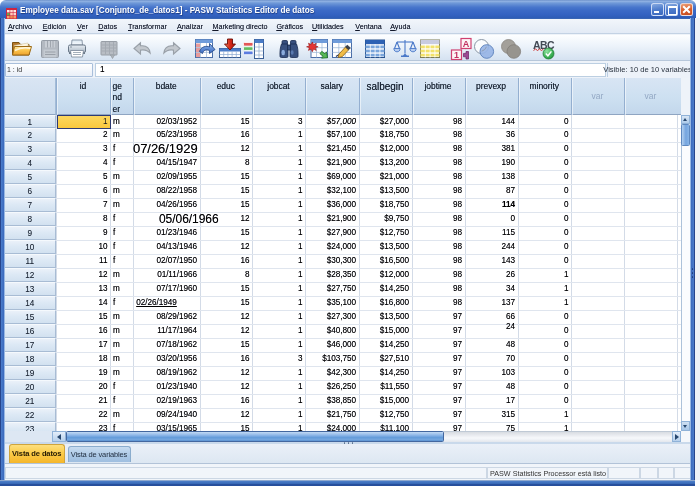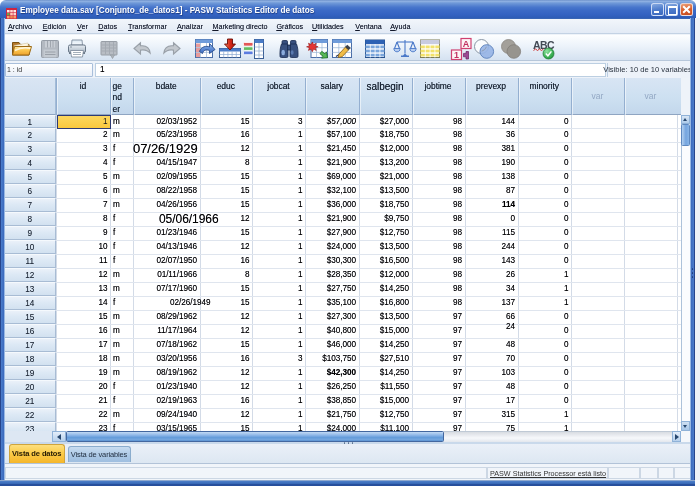--- a/index.html
+++ b/index.html
@@ -493,21 +493,21 @@
 <div style="left:128.5px;top:204.02px;width:66.5px;height:13.96px;font-size:8.2px;color:#000;text-shadow:0 0 0.45px rgba(10,10,30,0.55);line-height:14.56px;letter-spacing:-0.05px;text-align:right;padding-right:2.5px;">07/17/1960</div>
 <div style="left:195.0px;top:204.02px;width:52.5px;height:13.96px;font-size:8.2px;color:#000;text-shadow:0 0 0.45px rgba(10,10,30,0.55);line-height:14.56px;letter-spacing:-0.05px;text-align:right;padding-right:2.5px;">15</div>
 <div style="left:247.5px;top:204.02px;width:53.0px;height:13.96px;font-size:8.2px;color:#000;text-shadow:0 0 0.45px rgba(10,10,30,0.55);line-height:14.56px;letter-spacing:-0.05px;text-align:right;padding-right:2.5px;">1</div>
 <div style="left:300.5px;top:204.02px;width:53.5px;height:13.96px;font-size:8.2px;color:#000;text-shadow:0 0 0.45px rgba(10,10,30,0.55);line-height:14.56px;letter-spacing:-0.05px;text-align:right;padding-right:2.5px;">$27,750</div>
 <div style="left:354.0px;top:204.02px;width:53.0px;height:13.96px;font-size:8.2px;color:#000;text-shadow:0 0 0.45px rgba(10,10,30,0.55);line-height:14.56px;letter-spacing:-0.05px;text-align:right;padding-right:2.5px;">$14,250</div>
 <div style="left:407.0px;top:204.02px;width:53.0px;height:13.96px;font-size:8.2px;color:#000;text-shadow:0 0 0.45px rgba(10,10,30,0.55);line-height:14.56px;letter-spacing:-0.05px;text-align:right;padding-right:2.5px;">98</div>
 <div style="left:460.0px;top:204.02px;width:53.0px;height:13.96px;font-size:8.2px;color:#000;text-shadow:0 0 0.45px rgba(10,10,30,0.55);line-height:14.56px;letter-spacing:-0.05px;text-align:right;padding-right:2.5px;">34</div>
 <div style="left:513.0px;top:204.02px;width:53.5px;height:13.96px;font-size:8.2px;color:#000;text-shadow:0 0 0.45px rgba(10,10,30,0.55);line-height:14.56px;letter-spacing:-0.05px;text-align:right;padding-right:2.5px;">1</div>
 <div style="left:51.5px;top:217.98px;width:54.0px;height:13.96px;font-size:8.2px;color:#000;text-shadow:0 0 0.45px rgba(10,10,30,0.55);line-height:14.56px;letter-spacing:-0.05px;text-align:right;padding-right:2.5px;">14</div>
 <div style="left:105.5px;top:217.98px;width:23.0px;height:13.96px;font-size:8.2px;color:#000;text-shadow:0 0 0.45px rgba(10,10,30,0.55);line-height:14.56px;letter-spacing:-0.05px;text-align:left;padding-left:3px;">f</div>
-<div style="left:142px;top:217.98px;width:66.5px;height:13.96px;font-size:8.2px;color:#000;text-shadow:0 0 0.45px rgba(10,10,30,0.55);line-height:14.56px;letter-spacing:-0.05px;text-align:right;padding-right:2.5px;">02/26/1949</div>
+<div style="left:120px;top:217.98px;width:66.5px;height:13.96px;font-size:8.2px;color:#000;text-shadow:0 0 0.45px rgba(10,10,30,0.55);line-height:14.56px;letter-spacing:-0.05px;text-align:center;padding-right:2.5px;text-decoration:underline;">02/26/1949</div>
 <div style="left:195.0px;top:217.98px;width:52.5px;height:13.96px;font-size:8.2px;color:#000;text-shadow:0 0 0.45px rgba(10,10,30,0.55);line-height:14.56px;letter-spacing:-0.05px;text-align:right;padding-right:2.5px;">15</div>
 <div style="left:247.5px;top:217.98px;width:53.0px;height:13.96px;font-size:8.2px;color:#000;text-shadow:0 0 0.45px rgba(10,10,30,0.55);line-height:14.56px;letter-spacing:-0.05px;text-align:right;padding-right:2.5px;">1</div>
 <div style="left:300.5px;top:217.98px;width:53.5px;height:13.96px;font-size:8.2px;color:#000;text-shadow:0 0 0.45px rgba(10,10,30,0.55);line-height:14.56px;letter-spacing:-0.05px;text-align:right;padding-right:2.5px;">$35,100</div>
 <div style="left:354.0px;top:217.98px;width:53.0px;height:13.96px;font-size:8.2px;color:#000;text-shadow:0 0 0.45px rgba(10,10,30,0.55);line-height:14.56px;letter-spacing:-0.05px;text-align:right;padding-right:2.5px;">$16,800</div>
 <div style="left:407.0px;top:217.98px;width:53.0px;height:13.96px;font-size:8.2px;color:#000;text-shadow:0 0 0.45px rgba(10,10,30,0.55);line-height:14.56px;letter-spacing:-0.05px;text-align:right;padding-right:2.5px;">98</div>
 <div style="left:460.0px;top:217.98px;width:53.0px;height:13.96px;font-size:8.2px;color:#000;text-shadow:0 0 0.45px rgba(10,10,30,0.55);line-height:14.56px;letter-spacing:-0.05px;text-align:right;padding-right:2.5px;">137</div>
 <div style="left:513.0px;top:217.98px;width:53.5px;height:13.96px;font-size:8.2px;color:#000;text-shadow:0 0 0.45px rgba(10,10,30,0.55);line-height:14.56px;letter-spacing:-0.05px;text-align:right;padding-right:2.5px;">1</div>
 <div style="left:51.5px;top:231.94px;width:54.0px;height:13.96px;font-size:8.2px;color:#000;text-shadow:0 0 0.45px rgba(10,10,30,0.55);line-height:14.56px;letter-spacing:-0.05px;text-align:right;padding-right:2.5px;">15</div>
 <div style="left:105.5px;top:231.94px;width:23.0px;height:13.96px;font-size:8.2px;color:#000;text-shadow:0 0 0.45px rgba(10,10,30,0.55);line-height:14.56px;letter-spacing:-0.05px;text-align:left;padding-left:3px;">m</div>
 <div style="left:128.5px;top:231.94px;width:66.5px;height:13.96px;font-size:8.2px;color:#000;text-shadow:0 0 0.45px rgba(10,10,30,0.55);line-height:14.56px;letter-spacing:-0.05px;text-align:right;padding-right:2.5px;">08/29/1962</div>
@@ -546,21 +546,21 @@
 <div style="left:300.5px;top:273.82px;width:53.5px;height:13.96px;font-size:8.2px;color:#000;text-shadow:0 0 0.45px rgba(10,10,30,0.55);line-height:14.56px;letter-spacing:-0.05px;text-align:right;padding-right:2.5px;">$103,750</div>
 <div style="left:354.0px;top:273.82px;width:53.0px;height:13.96px;font-size:8.2px;color:#000;text-shadow:0 0 0.45px rgba(10,10,30,0.55);line-height:14.56px;letter-spacing:-0.05px;text-align:right;padding-right:2.5px;">$27,510</div>
 <div style="left:407.0px;top:273.82px;width:53.0px;height:13.96px;font-size:8.2px;color:#000;text-shadow:0 0 0.45px rgba(10,10,30,0.55);line-height:14.56px;letter-spacing:-0.05px;text-align:right;padding-right:2.5px;">97</div>
 <div style="left:460.0px;top:273.82px;width:53.0px;height:13.96px;font-size:8.2px;color:#000;text-shadow:0 0 0.45px rgba(10,10,30,0.55);line-height:14.56px;letter-spacing:-0.05px;text-align:right;padding-right:2.5px;">70</div>
 <div style="left:513.0px;top:273.82px;width:53.5px;height:13.96px;font-size:8.2px;color:#000;text-shadow:0 0 0.45px rgba(10,10,30,0.55);line-height:14.56px;letter-spacing:-0.05px;text-align:right;padding-right:2.5px;">0</div>
 <div style="left:51.5px;top:287.78px;width:54.0px;height:13.96px;font-size:8.2px;color:#000;text-shadow:0 0 0.45px rgba(10,10,30,0.55);line-height:14.56px;letter-spacing:-0.05px;text-align:right;padding-right:2.5px;">19</div>
 <div style="left:105.5px;top:287.78px;width:23.0px;height:13.96px;font-size:8.2px;color:#000;text-shadow:0 0 0.45px rgba(10,10,30,0.55);line-height:14.56px;letter-spacing:-0.05px;text-align:left;padding-left:3px;">m</div>
 <div style="left:128.5px;top:287.78px;width:66.5px;height:13.96px;font-size:8.2px;color:#000;text-shadow:0 0 0.45px rgba(10,10,30,0.55);line-height:14.56px;letter-spacing:-0.05px;text-align:right;padding-right:2.5px;">08/19/1962</div>
 <div style="left:195.0px;top:287.78px;width:52.5px;height:13.96px;font-size:8.2px;color:#000;text-shadow:0 0 0.45px rgba(10,10,30,0.55);line-height:14.56px;letter-spacing:-0.05px;text-align:right;padding-right:2.5px;">12</div>
 <div style="left:247.5px;top:287.78px;width:53.0px;height:13.96px;font-size:8.2px;color:#000;text-shadow:0 0 0.45px rgba(10,10,30,0.55);line-height:14.56px;letter-spacing:-0.05px;text-align:right;padding-right:2.5px;">1</div>
-<div style="left:300.5px;top:287.78px;width:53.5px;height:13.96px;font-size:8.2px;color:#000;text-shadow:0 0 0.45px rgba(10,10,30,0.55);line-height:14.56px;letter-spacing:-0.05px;text-align:right;padding-right:2.5px;font-weight:bold;">$42,300</div>
+<div style="left:300.5px;top:287.78px;width:53.5px;height:13.96px;font-size:8.2px;color:#000;text-shadow:0 0 0.45px rgba(10,10,30,0.55);line-height:14.56px;letter-spacing:-0.05px;text-align:right;padding-right:2.5px;">$42,300</div>
 <div style="left:354.0px;top:287.78px;width:53.0px;height:13.96px;font-size:8.2px;color:#000;text-shadow:0 0 0.45px rgba(10,10,30,0.55);line-height:14.56px;letter-spacing:-0.05px;text-align:right;padding-right:2.5px;">$14,250</div>
 <div style="left:407.0px;top:287.78px;width:53.0px;height:13.96px;font-size:8.2px;color:#000;text-shadow:0 0 0.45px rgba(10,10,30,0.55);line-height:14.56px;letter-spacing:-0.05px;text-align:right;padding-right:2.5px;">97</div>
 <div style="left:460.0px;top:287.78px;width:53.0px;height:13.96px;font-size:8.2px;color:#000;text-shadow:0 0 0.45px rgba(10,10,30,0.55);line-height:14.56px;letter-spacing:-0.05px;text-align:right;padding-right:2.5px;">103</div>
 <div style="left:513.0px;top:287.78px;width:53.5px;height:13.96px;font-size:8.2px;color:#000;text-shadow:0 0 0.45px rgba(10,10,30,0.55);line-height:14.56px;letter-spacing:-0.05px;text-align:right;padding-right:2.5px;">0</div>
 <div style="left:51.5px;top:301.74px;width:54.0px;height:13.96px;font-size:8.2px;color:#000;text-shadow:0 0 0.45px rgba(10,10,30,0.55);line-height:14.56px;letter-spacing:-0.05px;text-align:right;padding-right:2.5px;">20</div>
 <div style="left:105.5px;top:301.74px;width:23.0px;height:13.96px;font-size:8.2px;color:#000;text-shadow:0 0 0.45px rgba(10,10,30,0.55);line-height:14.56px;letter-spacing:-0.05px;text-align:left;padding-left:3px;">f</div>
 <div style="left:128.5px;top:301.74px;width:66.5px;height:13.96px;font-size:8.2px;color:#000;text-shadow:0 0 0.45px rgba(10,10,30,0.55);line-height:14.56px;letter-spacing:-0.05px;text-align:right;padding-right:2.5px;">01/23/1940</div>
 <div style="left:195.0px;top:301.74px;width:52.5px;height:13.96px;font-size:8.2px;color:#000;text-shadow:0 0 0.45px rgba(10,10,30,0.55);line-height:14.56px;letter-spacing:-0.05px;text-align:right;padding-right:2.5px;">12</div>
 <div style="left:247.5px;top:301.74px;width:53.0px;height:13.96px;font-size:8.2px;color:#000;text-shadow:0 0 0.45px rgba(10,10,30,0.55);line-height:14.56px;letter-spacing:-0.05px;text-align:right;padding-right:2.5px;">1</div>
 <div style="left:300.5px;top:301.74px;width:53.5px;height:13.96px;font-size:8.2px;color:#000;text-shadow:0 0 0.45px rgba(10,10,30,0.55);line-height:14.56px;letter-spacing:-0.05px;text-align:right;padding-right:2.5px;">$26,250</div>
@@ -623,21 +623,21 @@
 <div style="left:347.5px;top:442px;width:1.8px;height:1.8px;background:#5a708e;border-radius:50%;"></div>
 <div style="left:351.5px;top:442px;width:1.8px;height:1.8px;background:#5a708e;border-radius:50%;"></div>
 <div style="left:4.5px;top:444.3px;width:685.5px;height:19.5px;background:linear-gradient(180deg,#eaf0f8,#dde7f2);border-bottom:1px solid #b2c3d8;"></div>
 <div style="left:9px;top:444.3px;width:55.5px;height:19.2px;border-radius:3px 3px 0 0;background:linear-gradient(180deg,#fddf7e 0%,#fbca45 50%,#f5b62c 100%);border:1px solid #cfa43c;border-bottom:none;"></div>
 <div style="left:9px;top:449px;width:55.5px;height:10px;font-size:7.5px;font-weight:bold;color:#241a04;text-align:center;line-height:10px;letter-spacing:-0.1px;">Vista de datos</div>
 <div style="left:67.5px;top:446.3px;width:63px;height:16.2px;border-radius:3px 3px 0 0;background:linear-gradient(180deg,#c8dcf0 0%,#aac7e5 60%,#a0bfe0 100%);border:1px solid #8aaccd;border-bottom:none;"></div>
 <div style="left:67.5px;top:450px;width:63px;height:10px;font-size:7.5px;color:#1f2c3d;text-align:center;line-height:10px;letter-spacing:-0.15px;">Vista de variables</div>
 <div style="left:4.5px;top:464.3px;width:685.5px;height:15.5px;background:#f1f5fa;"></div>
 <div style="left:5px;top:466.5px;height:12px;border:1px solid #ccd7e4;border-radius:0;width:481.5px;"></div>
 <div style="left:486.5px;top:466.5px;height:12px;border:1px solid #ccd7e4;border-radius:0;width:121.5px;"></div>
-<div style="left:490px;top:468.5px;width:118px;height:9px;font-size:7.2px;color:#333;line-height:9px;white-space:nowrap;text-decoration:underline;">PASW Statistics Processor está listo</div>
+<div style="left:490px;top:468.5px;width:118px;height:9px;font-size:7.2px;color:#333;line-height:9px;white-space:nowrap;">PASW Statistics Processor está listo</div>
 <div style="left:608px;top:466.5px;height:12px;border:1px solid #ccd7e4;border-radius:0;width:31.5px;"></div>
 <div style="left:639.5px;top:466.5px;height:12px;border:1px solid #ccd7e4;border-radius:0;width:18.5px;"></div>
 <div style="left:658px;top:466.5px;height:12px;border:1px solid #ccd7e4;border-radius:0;width:16px;"></div>
 <div style="left:674px;top:466.5px;height:12px;border:1px solid #ccd7e4;border-radius:0;width:17px;"></div>
 <div style="left:0;top:18px;width:1px;height:462px;background:#26448c;"></div>
 <div style="left:1px;top:18px;width:2.5px;height:462px;background:linear-gradient(90deg,#4b7cca,#3a69bd);"></div>
 <div style="left:3.5px;top:18px;width:1px;height:462px;background:#97b7e3;"></div>
 <div style="left:689.5px;top:18px;width:1.5px;height:462px;background:#97b7e3;"></div>
 <div style="left:691px;top:18px;width:3px;height:462px;background:linear-gradient(90deg,#3a69bd,#4b7cca);"></div>
 <div style="left:694px;top:18px;width:1.2px;height:462px;background:#26448c;"></div>

